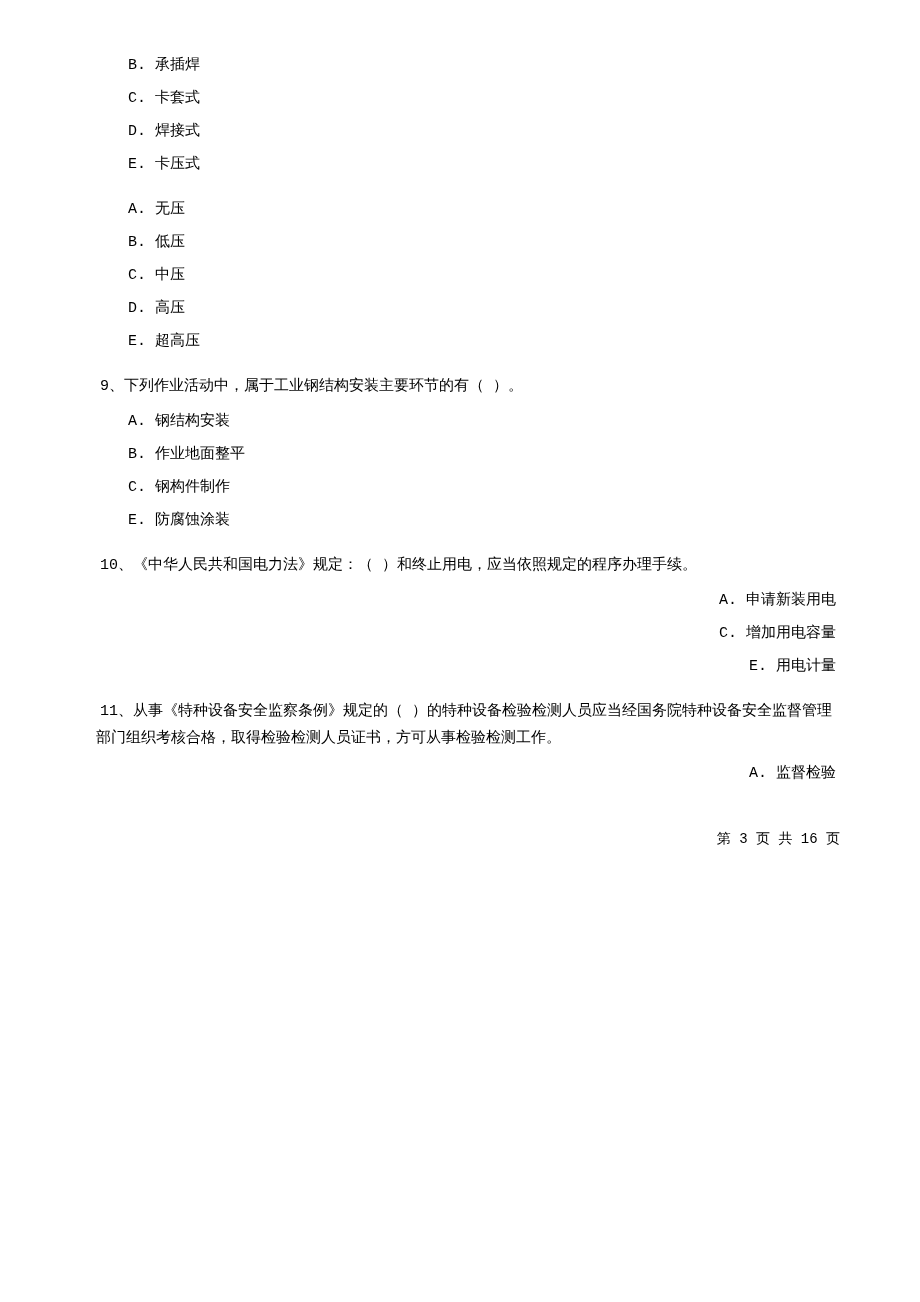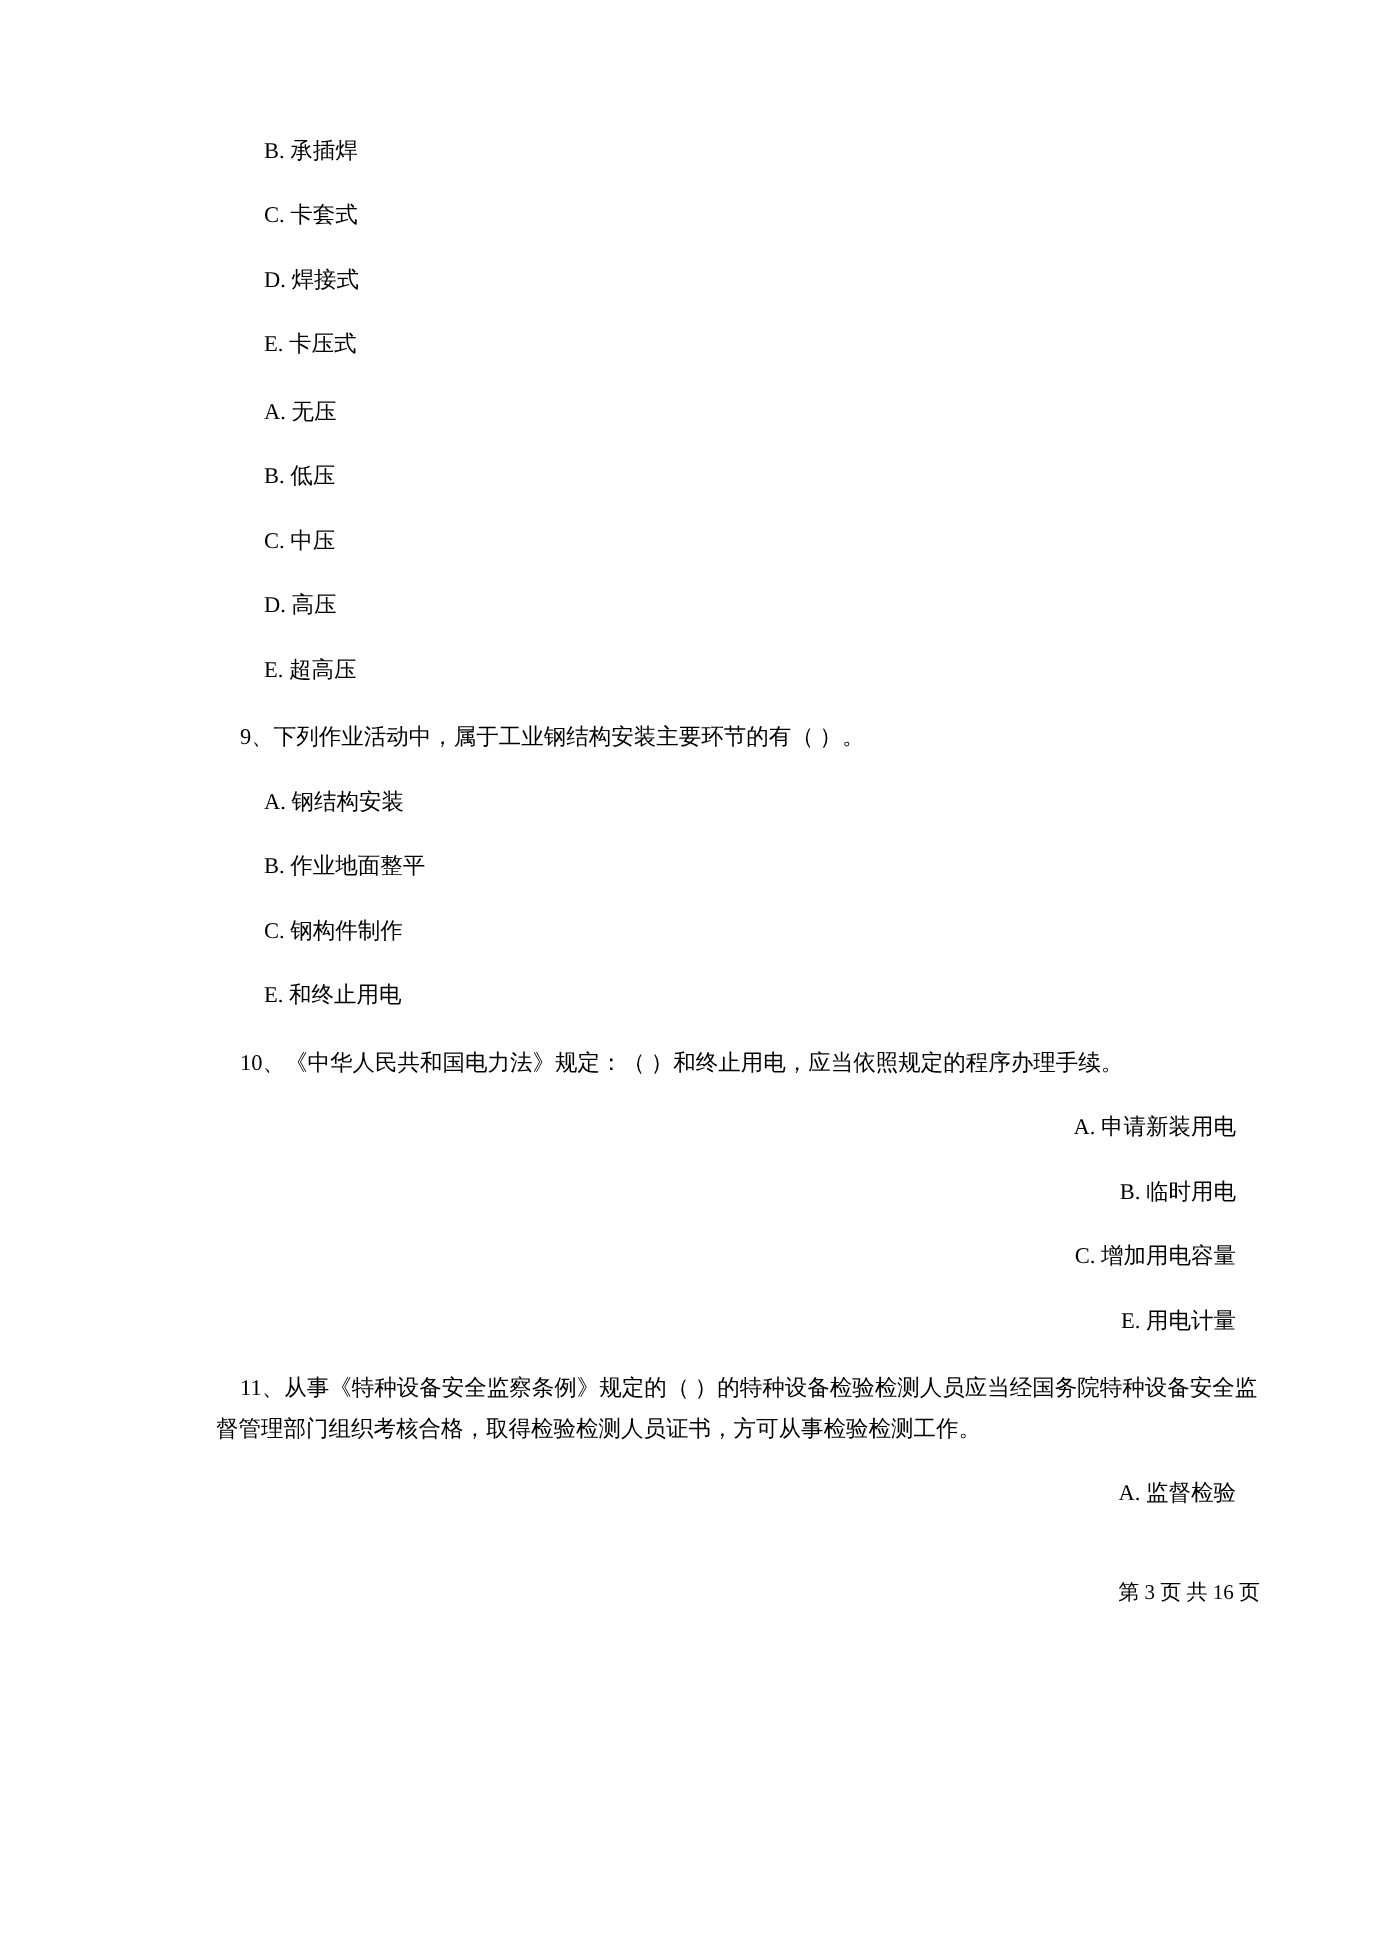--- a/index.html
+++ b/index.html
@@ -1,18 +1,19 @@
 <!DOCTYPE html>
 <html><head>
   <meta charset="utf-8">
   <style>
     * {
-      margin: 16px;
+      margin: 4px;
       padding: 0;
       box-sizing: border-box;
+      font-family: Liberation Mono, monospace;
     }
 
     body {
       background: #ffffff;
       font-family: "SimSun", "宋体", serif;
       font-size: 15px;
       color: #000000;
       width: 920px;
       min-height: 1302px;
       padding: 40px 80px 60px 80px;
@@ -88,33 +89,30 @@
   <div class="option">
     <span>A. 钢结构安装</span>
   </div>
   <div class="option">
     <span>B. 作业地面整平</span>
   </div>
   <div class="option">
     <span>C. 钢构件制作</span>
   </div>
   <div class="option">
-    <span>E. 和终止用电</span>
+    <span>E. 防腐蚀涂装</span>
   </div>
 </div>
 
 <div class="question-block">
   <div class="question-text">
     <span>10、《中华人民共和国电力法》规定：（        ）和终止用电，应当依照规定的程序办理手续。</span>
   </div>
   <div class="option-indent">
     <span>A. 申请新装用电</span>
-  </div>
-  <div class="option-indent">
-    <span>B. 临时用电</span>
   </div>
   <div class="option-indent">
     <span>C. 增加用电容量</span>
   </div>
   <div class="option-indent">
     <span>E. 用电计量</span>
   </div>
 </div>
 
 <div class="question-block">

